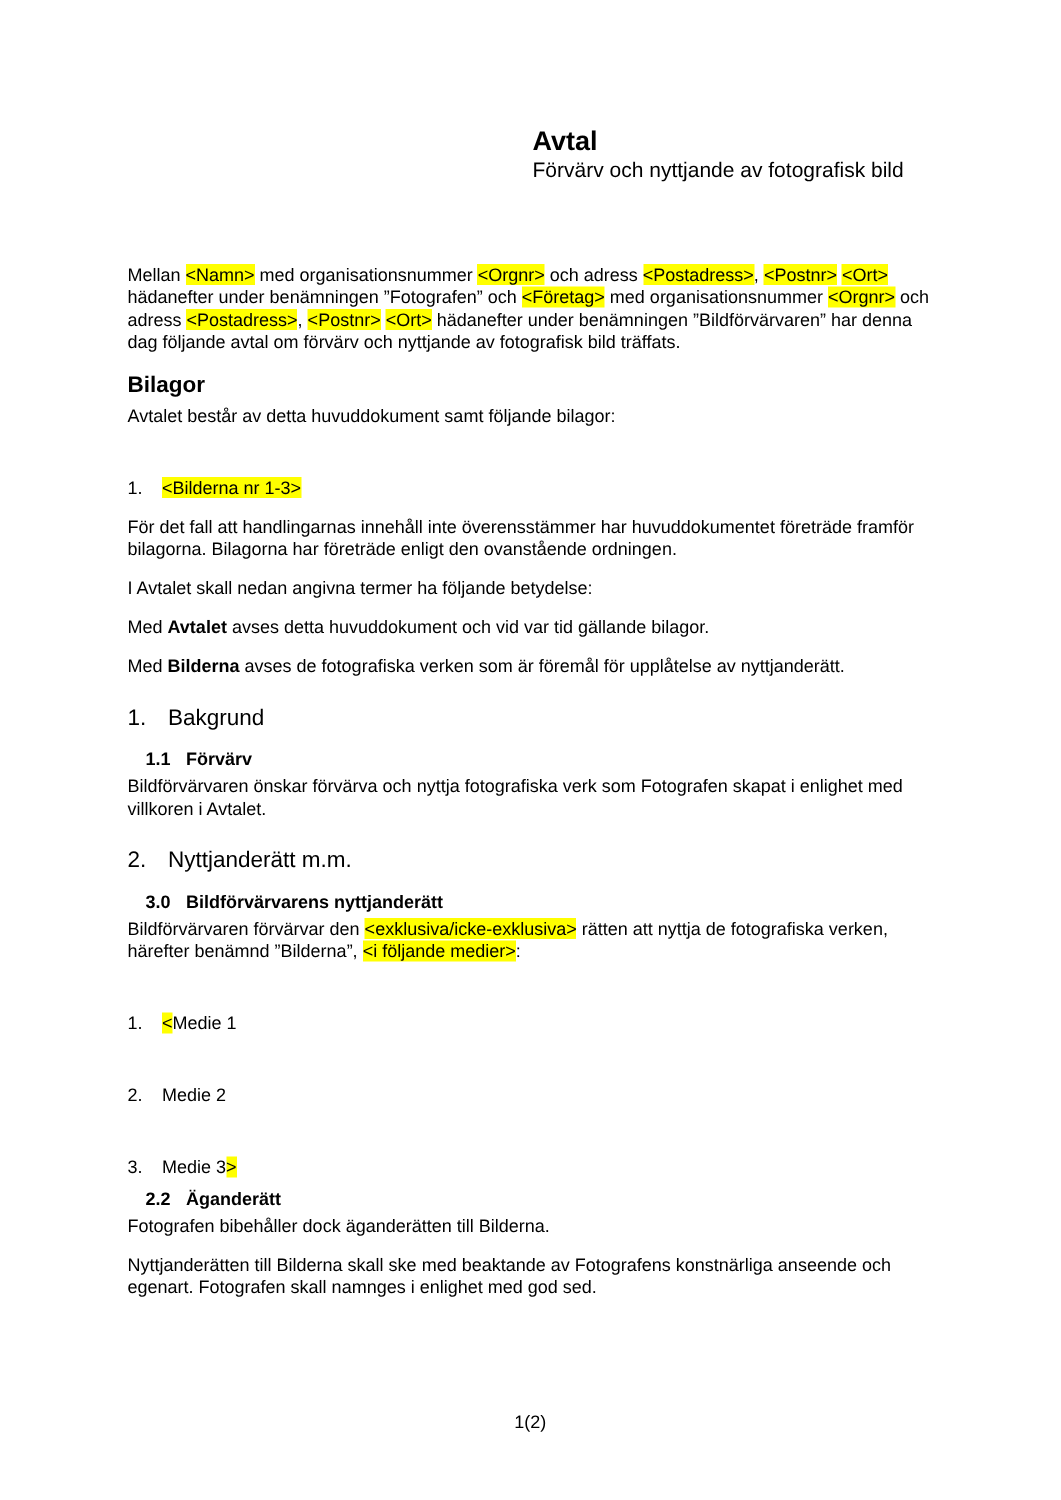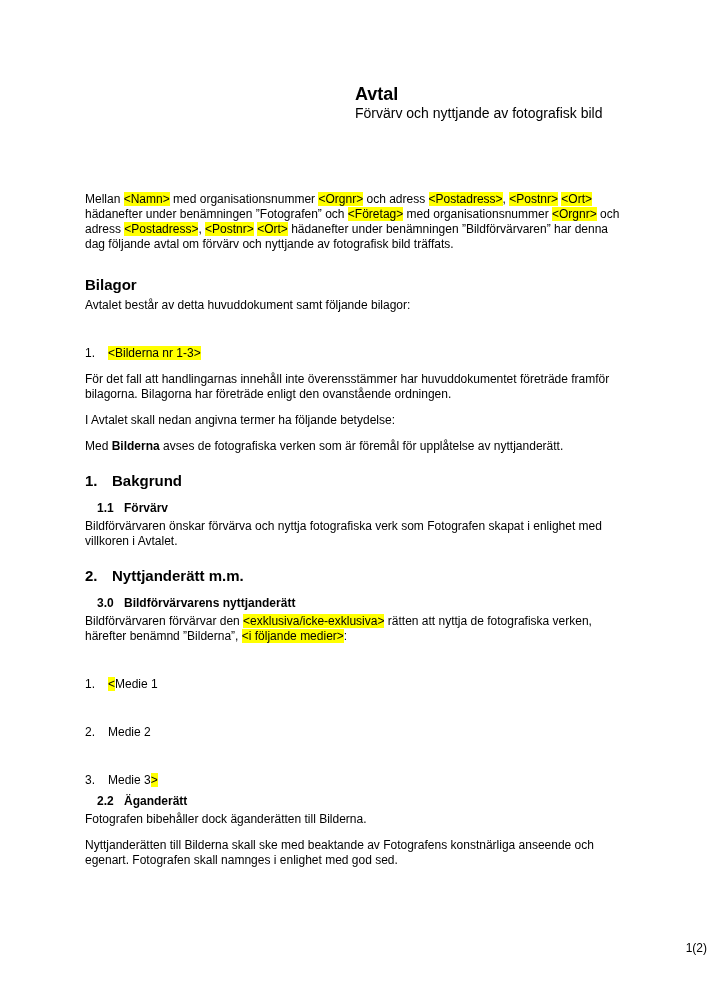--- a/index.html
+++ b/index.html
@@ -4,36 +4,36 @@
 <style>
   html, body { margin:0; padding:0; background:#ffffff; }
   .page {
     position:relative; width:707px; height:1000px; background:#ffffff;
     color:#000000; font-family:"Liberation Sans", sans-serif;
     font-size:12px; line-height:15px; overflow:hidden;
   }
   .titleblock { position:absolute; left:355px; top:84px; }
   .doc-title { font-size:18px; line-height:21px; font-weight:bold; }
   .doc-subtitle { font-size:14px; line-height:17px; }
-  .content { position:absolute; left:85px; top:192px; width:540px; }
+  .content { position:absolute; left:85px; top:176px; width:540px; }
   .content p { margin:0 0 11px 0; }
-  h2 { font-size:15px; line-height:18px; font-weight:bold; margin:24px 0 4px 0; }
-  .h1sec { font-size:15px; line-height:19px; font-weight:bold; margin:17px 0 11px 0; }
+  h2 { font-size:15px; line-height:18px; font-weight:bold; margin:12px 0 4px 0; }
+  .h1sec { font-size:15px; line-height:19px; font-weight:normal; margin:17px 0 11px 0; }
   .h1sec .secnum { display:inline-block; width:27px; }
   .h3 { font-size:12px; line-height:15px; font-weight:bold; margin:0 0 3px 0; }
   .h3 .subnum { display:inline-block; width:27px;margin-left:12px; }
   .olist { margin:0 0 11px 0; }
   .olist.tight { margin-bottom:6px; }
   .olist .li { line-height:16px;margin-top:32px; }
   .olist .num { display:inline-block; width:23px; }
   .hl { background:#ffff00; }
   .b { font-weight:bold; }
   .footer {
     position:absolute; left:0; right:0; top:941px;
-    text-align:right; font-size:12px; line-height:15px;
+    text-align:center; font-size:12px; line-height:15px;
   }
 </style>
 </head>
 <body>
 
 <div class="page">
 
   <header class="titleblock">
     <div class="doc-title">Avtal</div>
     <div class="doc-subtitle">Förvärv och nyttjande av fotografisk bild</div>
@@ -46,20 +46,21 @@
     <h2>Bilagor</h2>
     <p>Avtalet består av detta huvuddokument samt följande bilagor:</p>
     <div class="olist">
       <div class="li">
         <span class="num">1.</span><span><span class="hl">&lt;Bilderna nr 1-3&gt;</span></span>
       </div>
     </div>
     <p>För det fall att handlingarnas innehåll inte överensstämmer har huvuddokumentet företräde framför bilagorna. Bilagorna har företräde enligt den ovanstående ordningen.</p>
 
     <p>I Avtalet skall nedan angivna termer ha följande betydelse:</p>
+    <p><span>Med </span><span class="b">Avtalet</span><span> avses detta huvuddokument och vid var tid gällande bilagor.</span></p>
     <p><span>Med </span><span class="b">Bilderna</span><span> avses de fotografiska verken som är föremål för upplåtelse av nyttjanderätt.</span></p>
 
     <div class="h1sec">
       <span class="secnum">1.</span><span>Bakgrund</span>
     </div>
     <div class="h3">
       <span class="subnum">1.1</span><span>Förvärv</span>
     </div>
     <p>Bildförvärvaren önskar förvärva och nyttja fotografiska verk som Fotografen skapat i enlighet med villkoren i Avtalet.</p>
 

